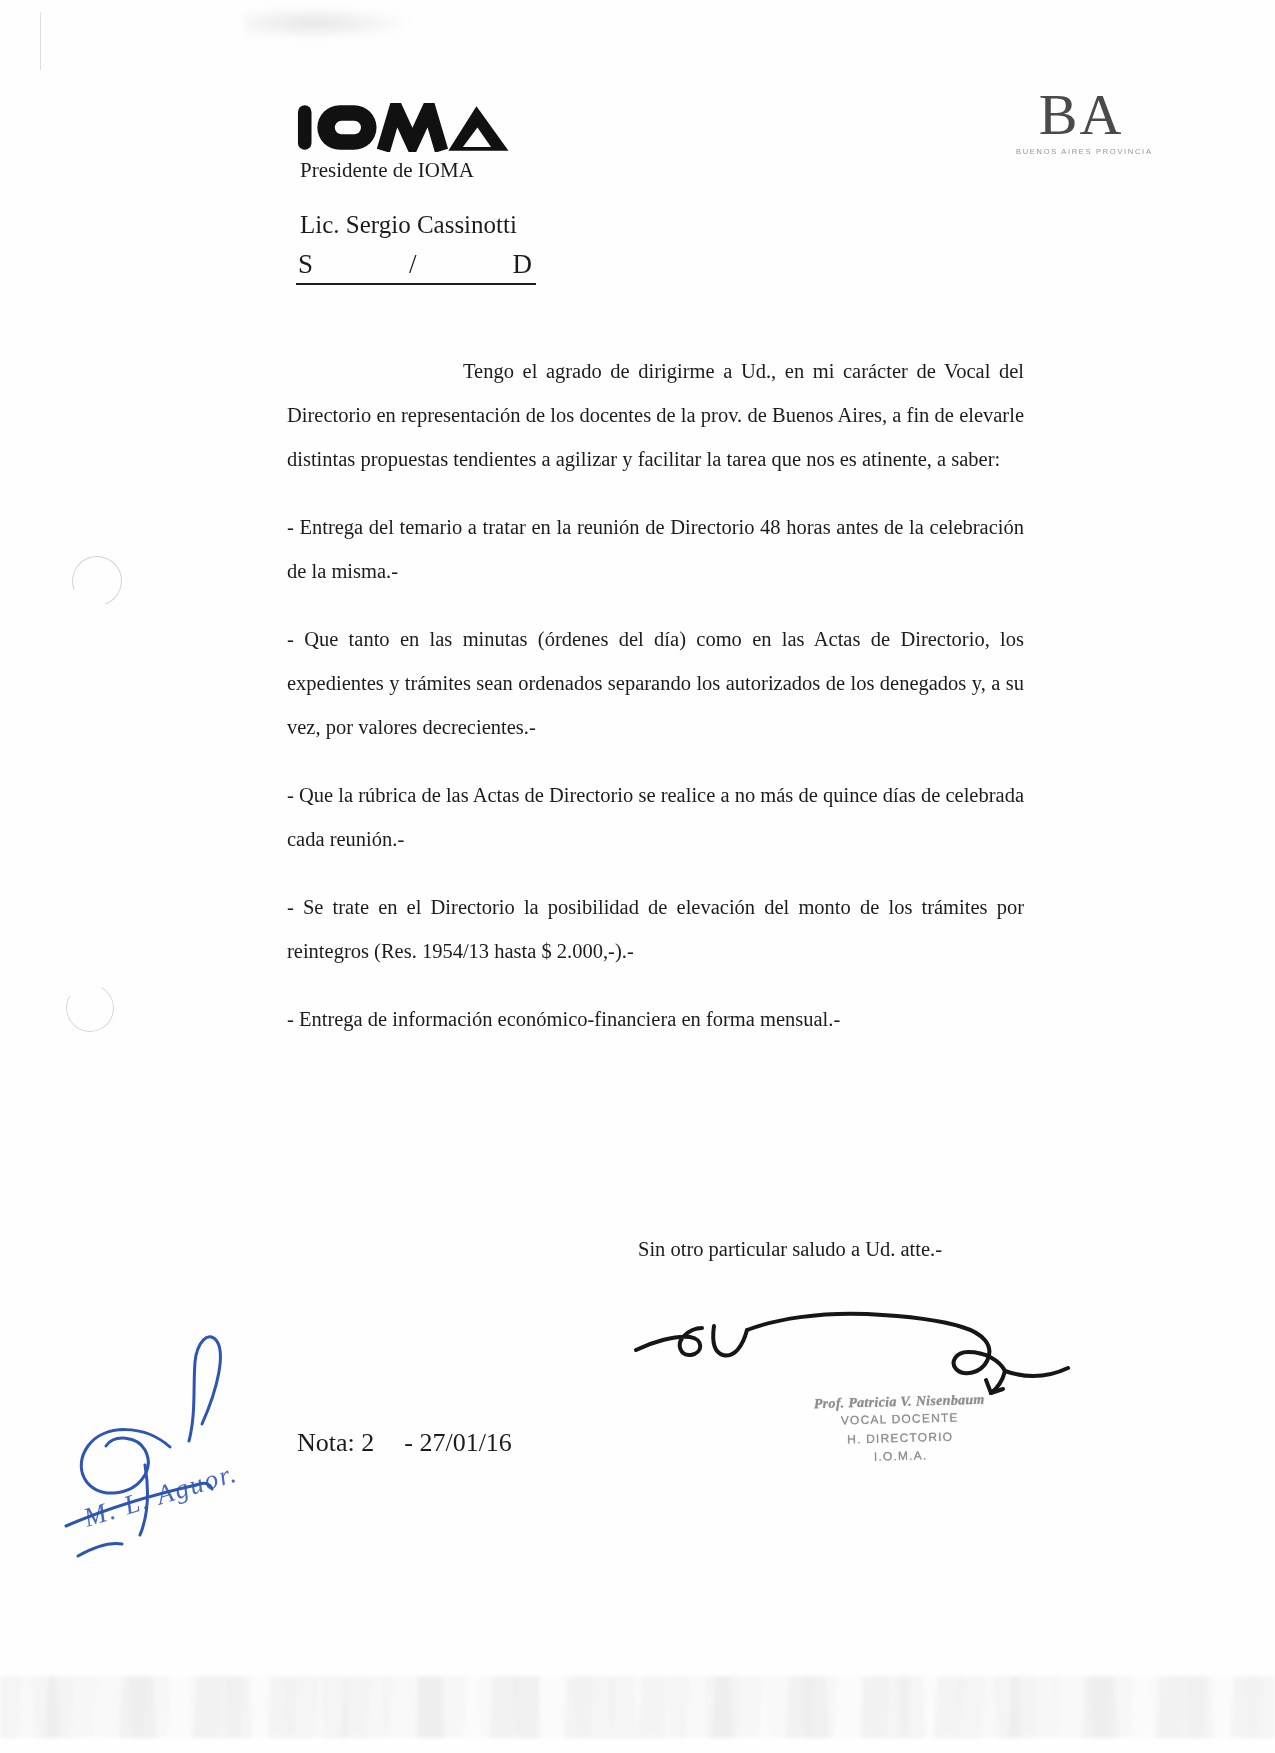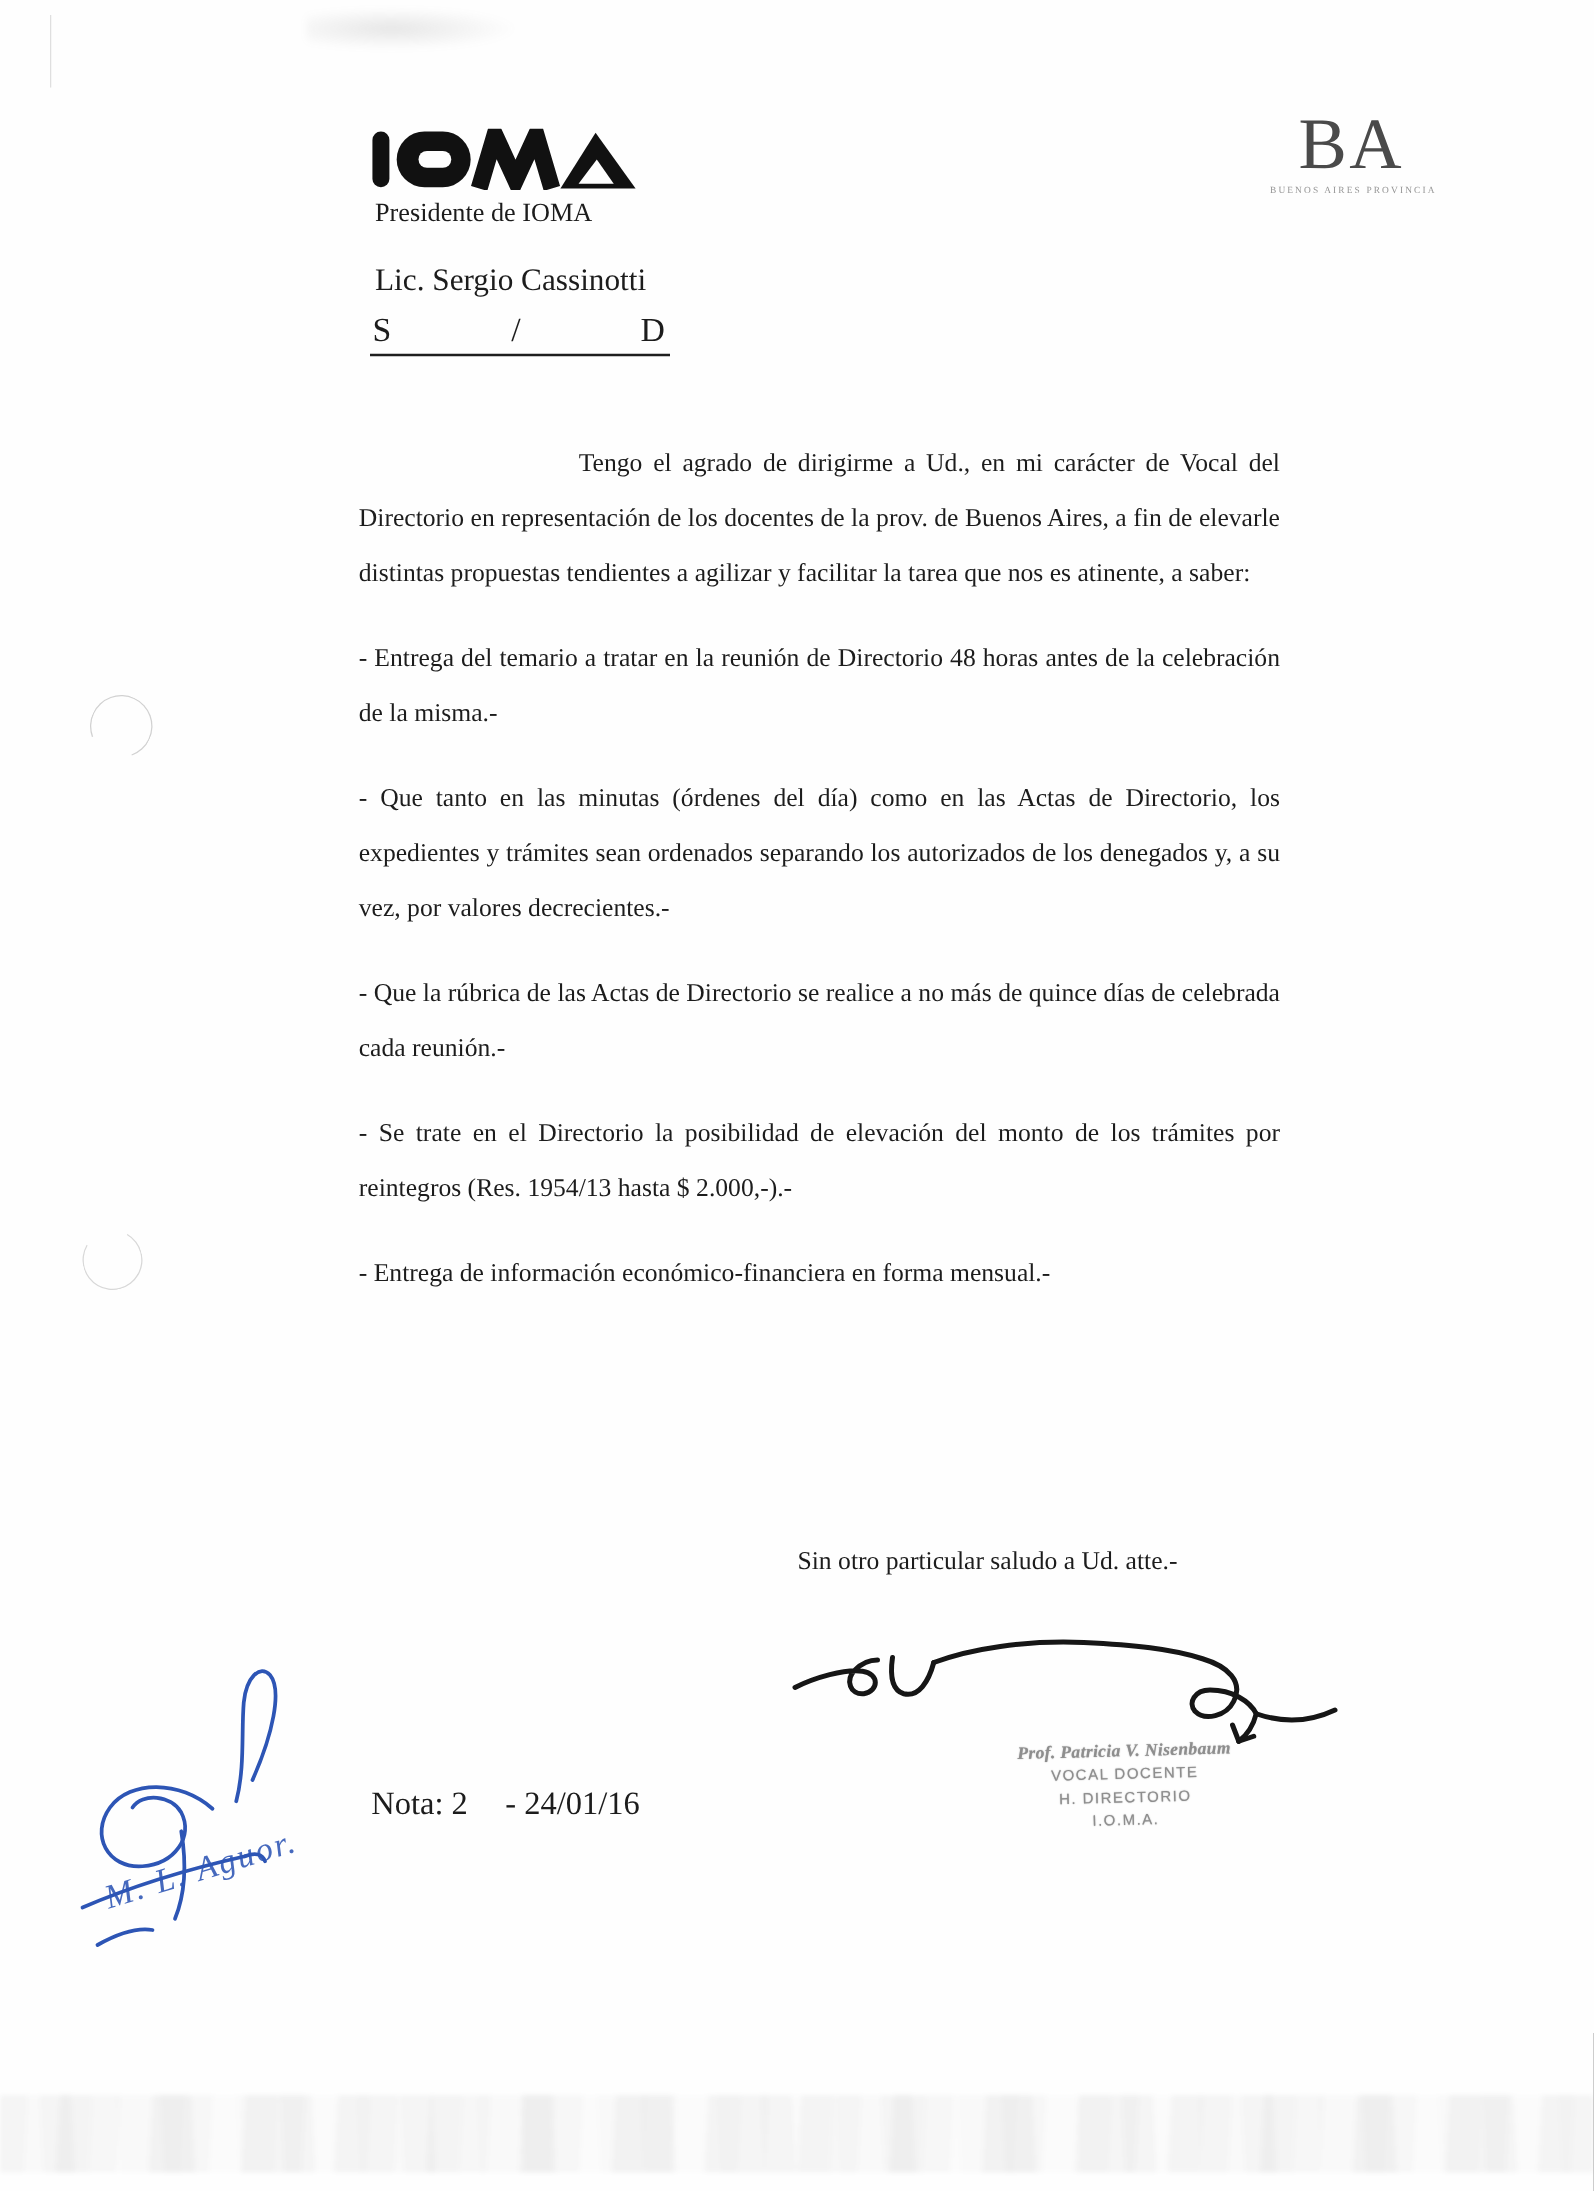--- a/index.html
+++ b/index.html
@@ -23,21 +23,21 @@
     position:absolute;left:0;top:1676px;width:1275px;height:62px;opacity:.7;
     background:
       repeating-linear-gradient(93deg, rgba(0,0,0,.035) 0 22px, rgba(0,0,0,.01) 22px 48px, rgba(0,0,0,.05) 48px 74px),
       repeating-linear-gradient(87deg, rgba(0,0,0,.02) 0 35px, rgba(0,0,0,.045) 35px 60px, rgba(0,0,0,.008) 60px 96px);
     filter:blur(2px);
   }
   
   .ioma-logo{position:absolute;left:296px;top:103px;}
   .ba-logo{position:absolute;left:1016px;top:86px;width:130px;text-align:center;}
   .ba-text{font-family:"Liberation Serif",serif;font-size:58px;line-height:1;letter-spacing:2px;color:#4a4a4a;}
-  .ba-sub{font-family:Liberation Serif, serif;font-size:7.5px;letter-spacing:1.7px;color:#949494;margin-top:3px;white-space:nowrap;}
+  .ba-sub{font-family:Liberation Sans, sans-serif;font-size:7.5px;letter-spacing:1.7px;color:#949494;margin-top:3px;white-space:nowrap;}
   .recip-title{position:absolute;left:300px;top:158px;font-size:21px;}
   .recip-name{position:absolute;left:300px;top:211px;font-size:25px;}
   .salutation{
     position:absolute;left:296px;top:249px;width:234px;
     display:flex;justify-content:space-between;align-items:flex-end;
     font-size:27px;border-bottom:2.2px solid #1e1e1e;padding:0 4px 3px 2px;
   }
   
   .body-text{position:absolute;left:287px;top:349px;width:737px;font-size:20.5px;line-height:44px;text-align:justify;}
   .body-text p{margin:0 0 24px 0;}
@@ -135,16 +135,16 @@
         <path d="M16,198 C60,179 106,166 146,157"></path>
         <path d="M146,157 C154,154 160,155 162,161"></path>
         <path d="M28,228 C44,219 60,214 72,216"></path>
       </g>
     </svg>
   </div>
   <div class="handwriting">M. L. Aguor.</div>
 
   <div class="note">
     <span>Nota: 2</span>
-    <span>- 24/01/16</span>
+    <span>- 27/01/16</span>
   </div>
 
 </div>
 
 </body></html>

